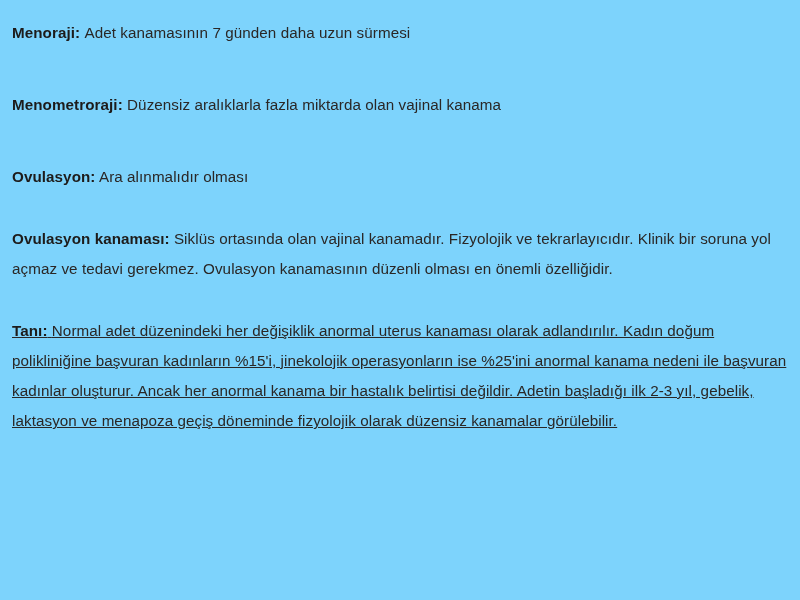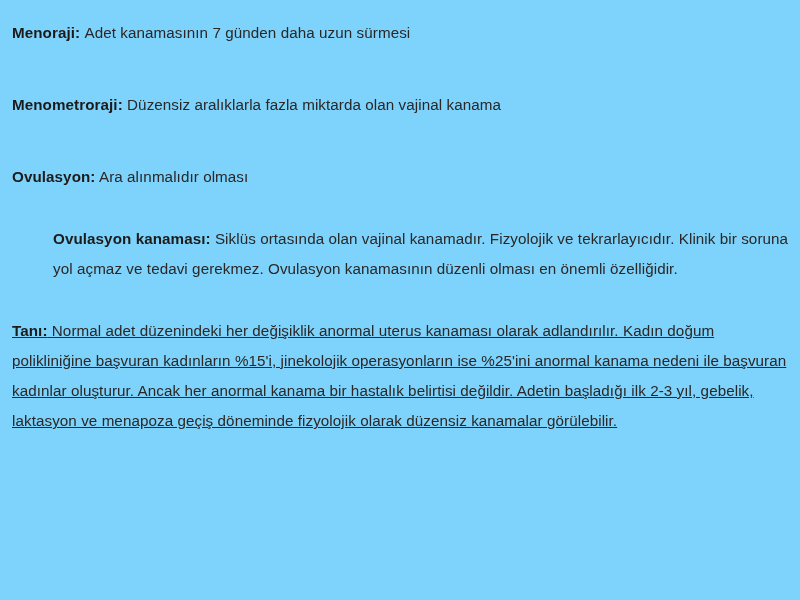--- a/index.html
+++ b/index.html
@@ -45,21 +45,21 @@
   .term-space::after {
     content: " ";
     white-space: pre;
   }
 
   .body-text {
     font-weight: normal;
   }
 
   
-  .w-ovulasyon { max-width: 782px; margin-left: 41px; }
+  .w-ovulasyon { max-width: 782px; }
   .w-tani      { max-width: 786px; text-decoration: underline; }
   .w-kanama    { max-width: 784px; }
 </style>
 </head>
 <body>
 
 <div class="page">
 
   <p class="block">
     <span class="term term-space">Menoraji:</span><span class="body-text">Adet kanamasının 7 günden daha uzun sürmesi</span>

